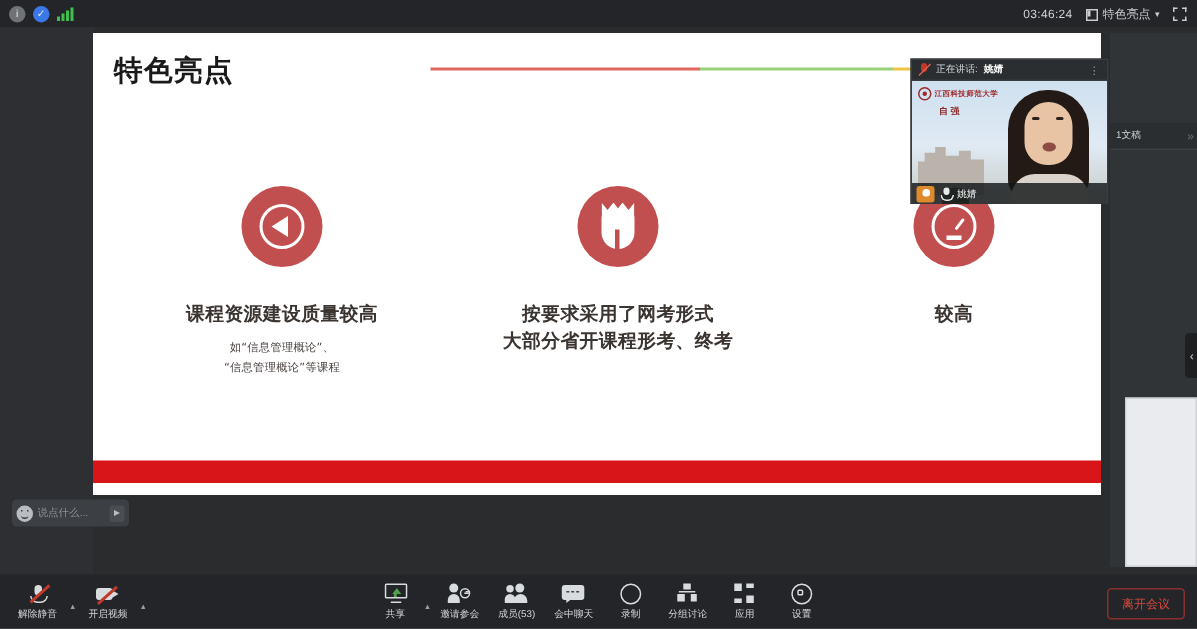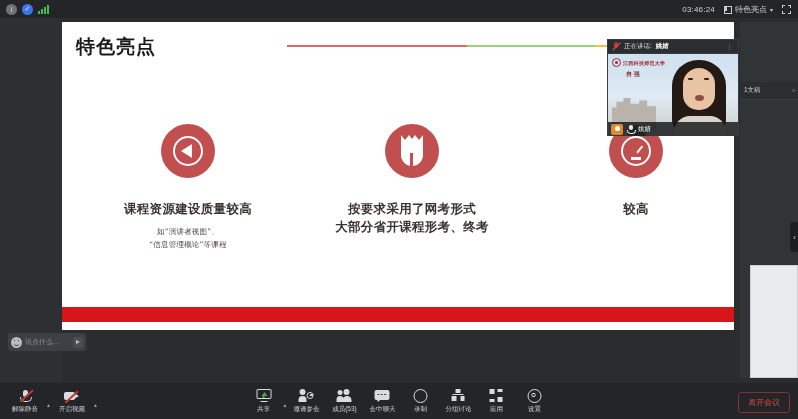--- a/index.html
+++ b/index.html
@@ -486,21 +486,21 @@
     <div class="title-rule"></div>
 
     <div class="cols">
 
       <div class="col">
         <div class="circ">
           <span class="ic-play"></span>
         </div>
         <div class="col-head">课程资源建设质量较高</div>
         <div class="col-sub">
-          <div>如“演讲者视图”、</div>
+          <div>如“信息管理概论”、</div>
           <div>“信息管理概论”等课程</div>
         </div>
       </div>
 
       <div class="col">
         <div class="circ">
           <span class="ic-crown">
             <span class="shield"></span>
             <span class="notch"></span>
             <span class="crown"></span>

